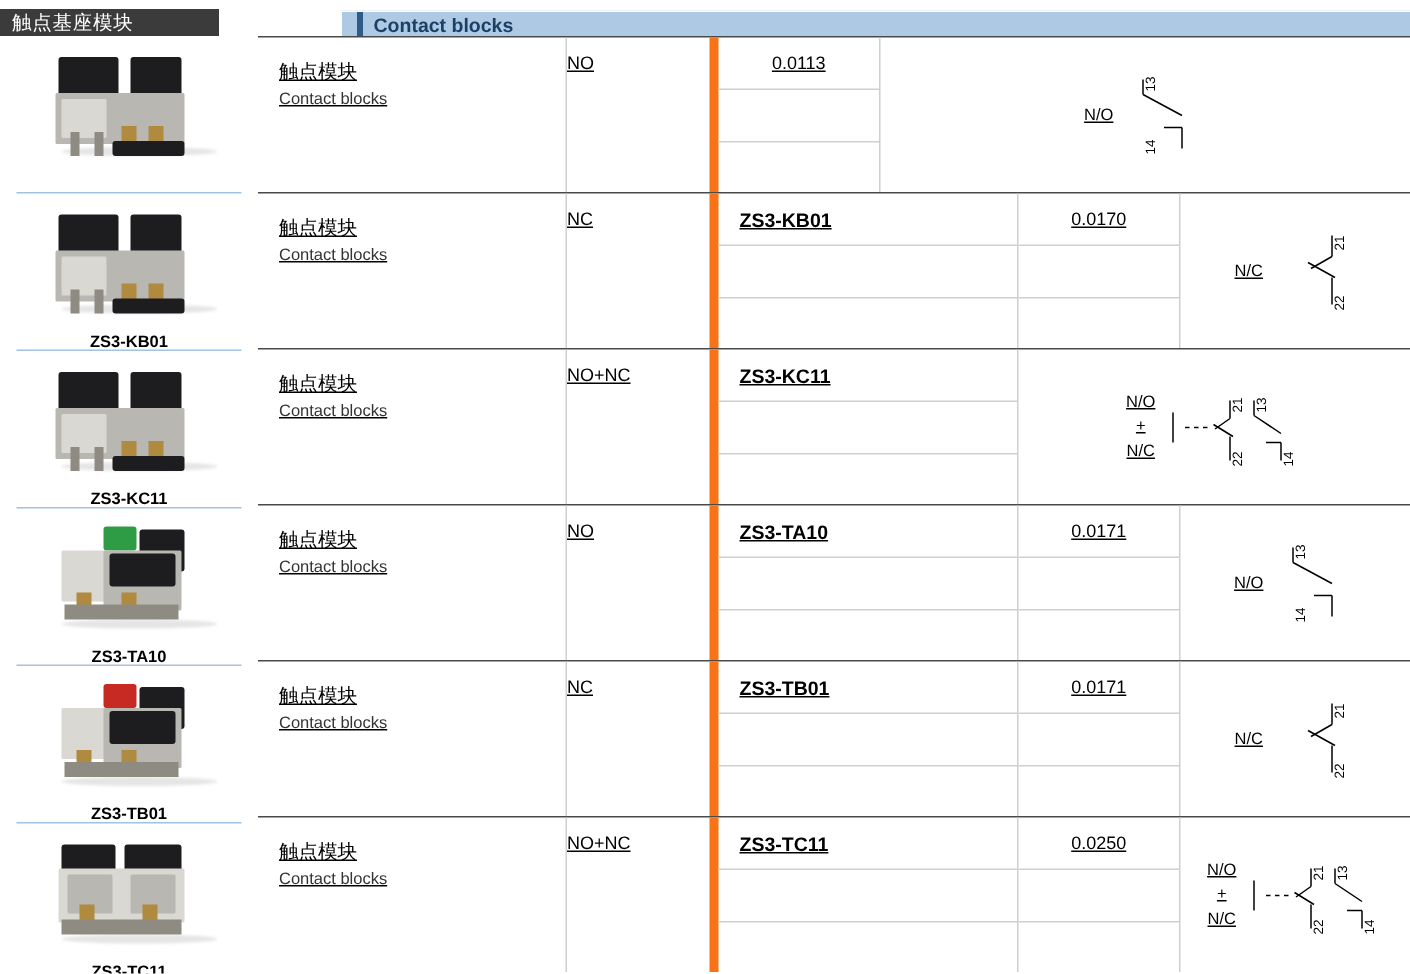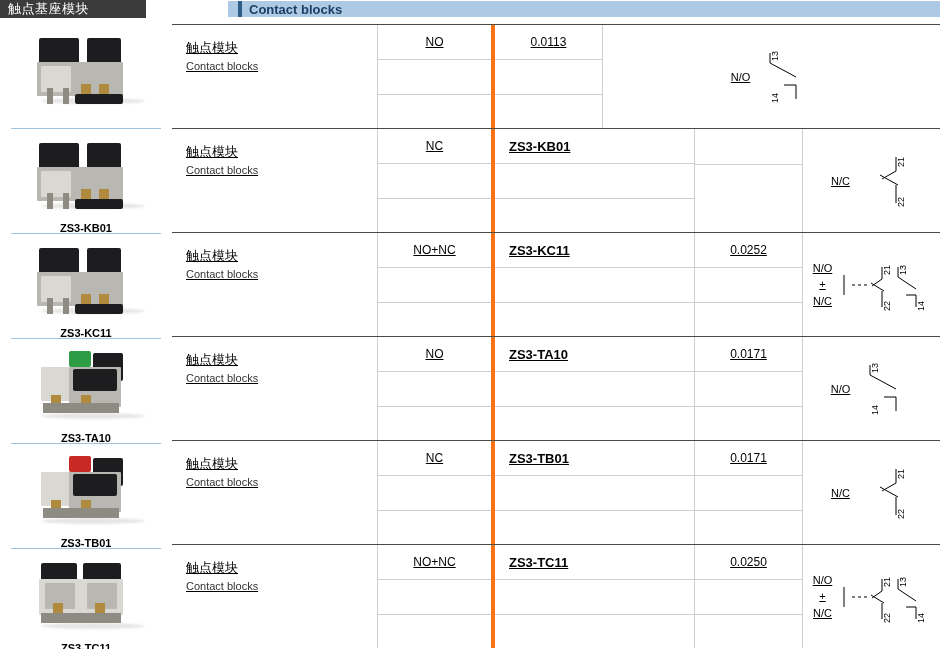--- a/index.html
+++ b/index.html
@@ -7,21 +7,21 @@
     width:940px;height:649px;
     background:#ffffff;
     font-family:"Liberation Sans", sans-serif;
     font-size:12px;
     color:#000;
     overflow:hidden;
   }
   .page{position:relative;width:940px;height:649px;}
 
   
-  .header{display:flex;height:24px;align-items:flex-start;gap:24px;}
+  .header{display:flex;height:24px;align-items:flex-end;gap:24px;}
   .hdr-left{
     width:138px;background:#3b3b3b;color:#ffffff;
     display:flex;align-items:center;padding-left:8px;
     font-size:13px;letter-spacing:.5px;
   }
   .hdr-gap{width:34px;background:#ffffff;}
   .hdr-right{
     flex:1;background:#aec9e3;color:#1c3f66;
     display:flex;align-items:center;padding-left:10px;
     font-size:13px;font-weight:bold;
@@ -66,22 +66,22 @@
 
   
   .row{height:104px;display:flex;border-top:1px solid #4a4a4a;box-sizing:border-box;text-decoration:underline;}
   .row.first{border-top:1px solid #4a4a4a;}
   .c-desc{
     width:205px;padding:14px 0 0 14px;box-sizing:border-box;
   }
   .desc-cn{font-size:13px;color:#000;margin-bottom:3px;}
   .desc-en{font-size:11px;color:#333;}
   .c-type{
-    width:118px;box-sizing:border-box;border-left:1px solid #cfcfcf;border-right:4px solid #f97316;
-    display:flex;flex-direction:column;
+    width:102px;box-sizing:border-box;border-left:1px solid #cfcfcf;border-right:6px solid #f97316;
+    display:flex;flex-direction:row;
   }
   .c-ref{
     width:200px;box-sizing:border-box;border-right:1px solid #cfcfcf;
     display:flex;flex-direction:column;
   }
   .c-weight{
     width:108px;box-sizing:border-box;border-right:1px solid #cfcfcf;
     display:flex;flex-direction:column;
   }
   .c-diag{
@@ -273,20 +273,21 @@
           <div class="subcell val-type">NC</div>
           <div class="subcell"></div>
           <div class="subcell"></div>
         </div>
         <div class="c-ref">
           <div class="subcell left val-ref">ZS3-KB01</div>
           <div class="subcell"></div>
           <div class="subcell"></div>
         </div>
         <div class="c-weight">
+          <div class="subcell val-weight">0.0170</div>
           <div class="subcell"></div>
           <div class="subcell"></div>
         </div>
         <div class="c-diag">
           <div class="diag">
             <span class="diaglabel">N/C</span>
             <svg width="56" height="60" viewBox="0 0 56 60">
               <line x1="40" y1="6" x2="40" y2="20" stroke="#000" stroke-width="1"></line>
               <line x1="40" y1="20" x2="26" y2="28" stroke="#000" stroke-width="1"></line>
               <line x1="24" y1="24" x2="42" y2="34" stroke="#000" stroke-width="1"></line>
@@ -303,25 +304,20 @@
           <div class="desc-cn">触点模块</div>
           <div class="desc-en">Contact blocks</div>
         </div>
         <div class="c-type">
           <div class="subcell val-type">NO+NC</div>
           <div class="subcell"></div>
           <div class="subcell"></div>
         </div>
         <div class="c-ref">
           <div class="subcell left val-ref">ZS3-KC11</div>
-          <div class="subcell"></div>
-          <div class="subcell"></div>
-        </div>
-        <div class="c-weight">
-          <div class="subcell val-weight">0.0252</div>
           <div class="subcell"></div>
           <div class="subcell"></div>
         </div>
         <div class="c-diag">
           <div class="diag">
             <div class="stack">
               <span class="diaglabel">N/O</span>
               <span class="diaglabel">+</span>
               <span class="diaglabel">N/C</span>
             </div>

